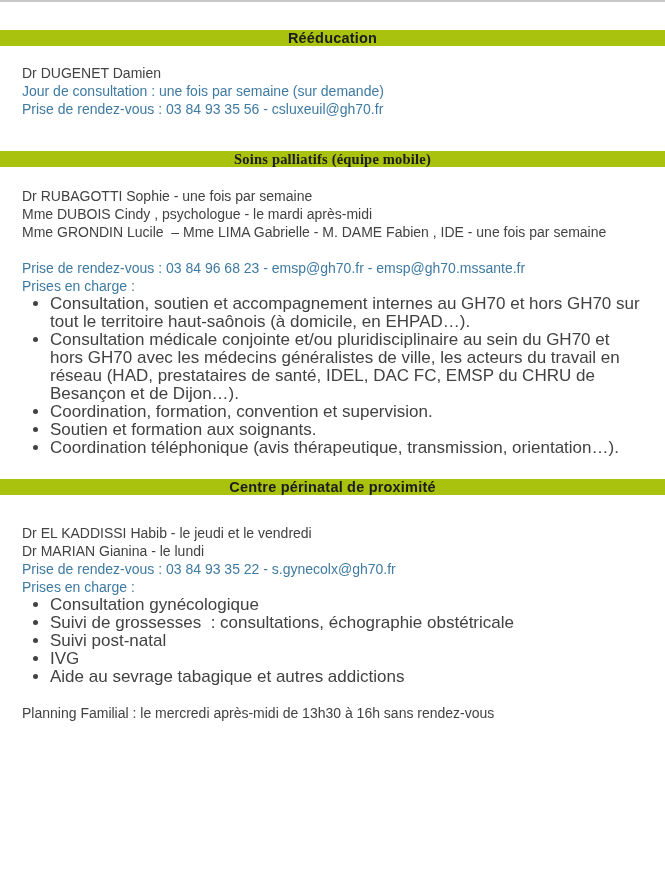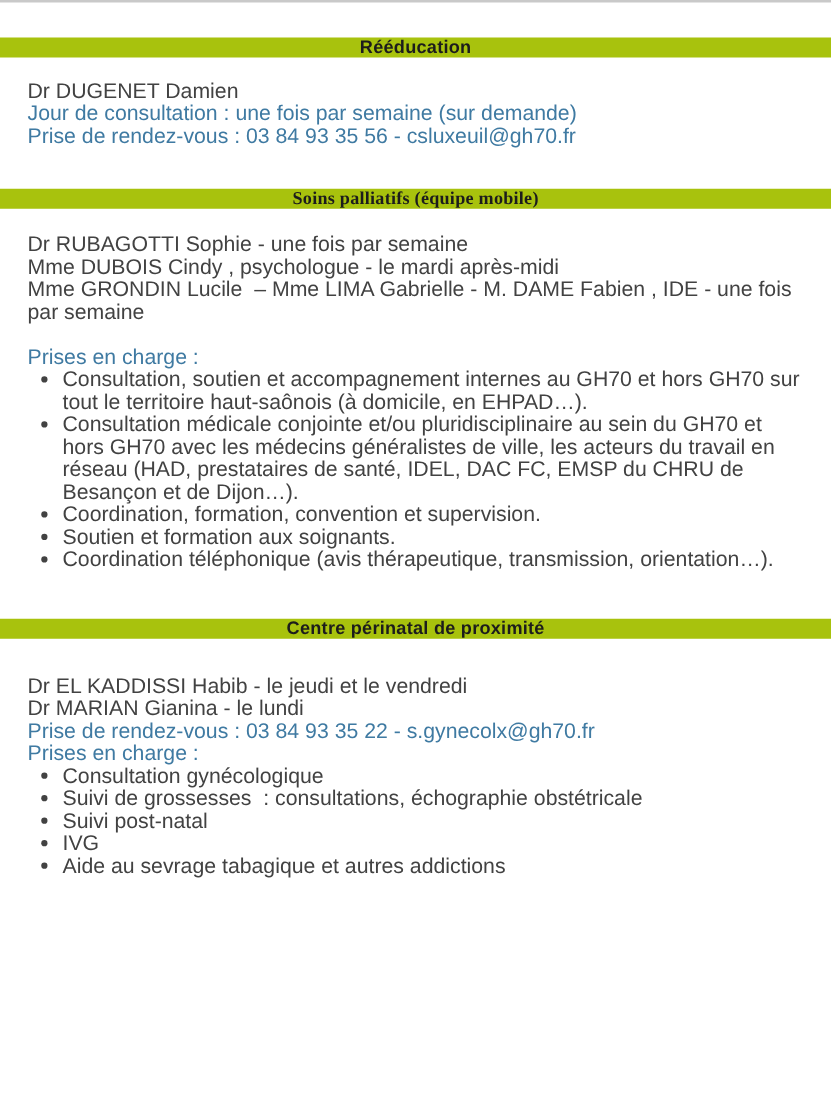--- a/index.html
+++ b/index.html
@@ -24,24 +24,24 @@
   .bar{
     width:100%;height:16px;
     background:var(--green);
     display:flex;align-items:center;justify-content:center;
     font-size:14.5px;font-weight:bold;
     color:var(--header-text);
     letter-spacing:.2px;
   }
   .bar-1{margin-top:28px;}
   .bar-2{margin-top:33px;font-family:Liberation Serif, serif;}
-  .bar-3{margin-top:38px;}
+  .bar-3{margin-top:22px;}
   .block{margin:0 25px 0 22px;}
   .line{
-    font-size:17px;line-height:18px;
+    font-size:14px;line-height:18px;
     color:var(--dark);
     white-space:pre-wrap;
   }
   .line.blue{color:var(--blue);}
   .sec1-block{margin-top:18px;}
   .sec2-staff{margin-top:20px;}
   .sec2-contact{margin-top:18px;}
   .sec3-staff{margin-top:29px;}
   .footer-block{margin-top:18px;}
   ul.bullets{
@@ -71,20 +71,21 @@
 
 <div class="bar bar-2">
   <span>Soins palliatifs (équipe mobile)</span>
 </div>
 <div class="block sec2-staff">
   <div class="line">Dr RUBAGOTTI Sophie - une fois par semaine</div>
   <div class="line">Mme DUBOIS Cindy , psychologue - le mardi après-midi</div>
   <div class="line">Mme GRONDIN Lucile  – Mme LIMA Gabrielle - M. DAME Fabien , IDE - une fois par semaine</div>
 </div>
 <div class="block sec2-contact">
+  <div class="line blue">Prise de rendez-vous : 03 84 96 68 23 - emsp@gh70.fr - emsp@gh70.mssante.fr</div>
   <div class="line blue">Prises en charge :</div>
 </div>
 <ul class="bullets">
   <li>Consultation, soutien et accompagnement internes au GH70 et hors GH70 sur tout le territoire haut-saônois (à domicile, en EHPAD…).</li>
   <li>Consultation médicale conjointe et/ou pluridisciplinaire au sein du GH70 et hors GH70 avec les médecins généralistes de ville, les acteurs du travail en réseau (HAD, prestataires de santé, IDEL, DAC FC, EMSP du CHRU de Besançon et de Dijon…).</li>
   <li>Coordination, formation, convention et supervision.</li>
   <li>Soutien et formation aux soignants.</li>
   <li>Coordination téléphonique (avis thérapeutique, transmission, orientation…).</li>
 </ul>
 
@@ -98,13 +99,14 @@
   <div class="line blue">Prises en charge :</div>
 </div>
 <ul class="bullets">
   <li>Consultation gynécologique</li>
   <li>Suivi de grossesses  : consultations, échographie obstétricale</li>
   <li>Suivi post-natal</li>
   <li>IVG</li>
   <li>Aide au sevrage tabagique et autres addictions</li>
 </ul>
 <div class="block footer-block">
+  <div class="line">Planning Familial : le mercredi après-midi de 13h30 à 16h sans rendez-vous</div>
 </div>
 
 </body></html>

